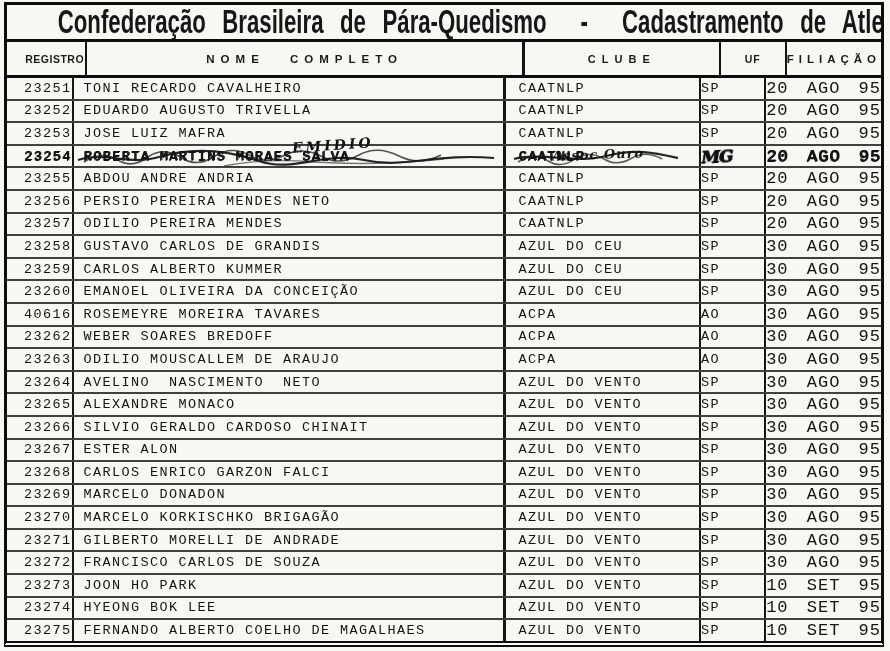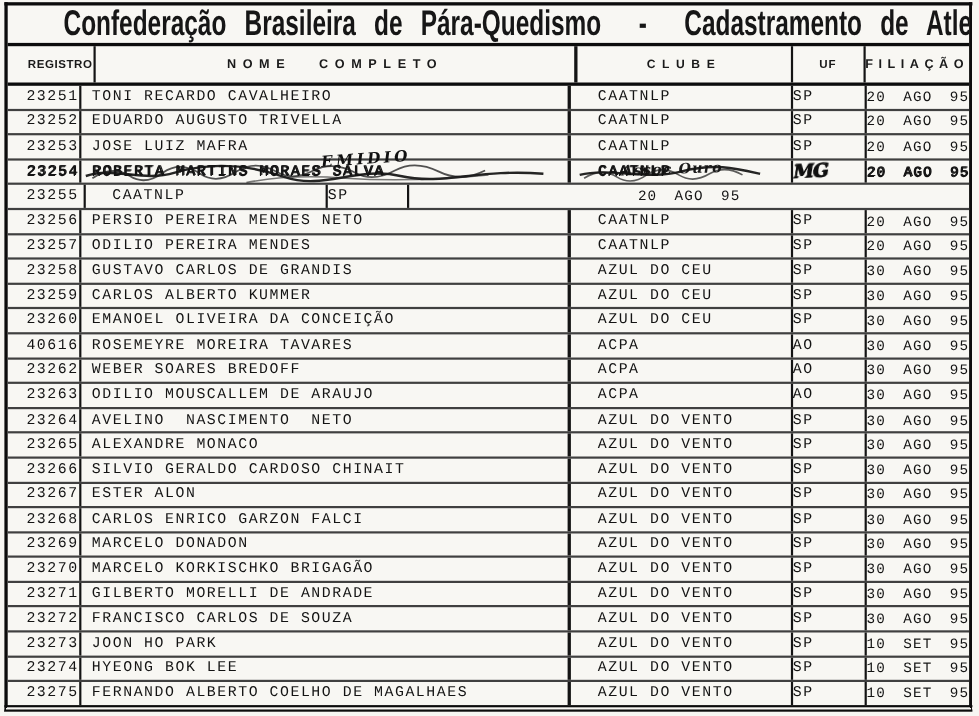--- a/index.html
+++ b/index.html
@@ -46,22 +46,22 @@
   .th-uf{font-size:10.5px;letter-spacing:1px;}
   .th-fil{font-size:11.5px;letter-spacing:5px;}
   
   .tbody{flex:1;display:flex;flex-direction:column;}
   .row{flex:1;display:flex;box-sizing:border-box;border-bottom:2px solid #404040;}
   .row:last-child{border-bottom:none;}
   .td{font-family:"Liberation Mono","DejaVu Sans Mono",monospace;font-size:13.5px;
       letter-spacing:1.4px;color:#141414;white-space:pre;}
   .td.c-reg{padding-left:17px;}
   .td.c-nome{padding-left:10px;}
-  .td.c-clube{padding-left:24px;}
-  .td.c-fil{letter-spacing:1px;word-spacing:7px;font-size:13px;}
+  .td.c-clube{padding-left:12px;}
+  .td.c-fil{letter-spacing:1px;word-spacing:7px;font-size:17px;}
   
   .row.scribbled .typed{
     text-shadow:1px 0 currentColor,0 .6px currentColor;
     filter:blur(.2px);
   }
   .hw{
     position:absolute;font-family:"DejaVu Serif",serif;font-style:italic;font-weight:700;
     color:#101010;pointer-events:none;white-space:nowrap;
   }
   .hw-nome{top:-9px;left:218px;font-size:14px;letter-spacing:3px;transform:rotate(-4deg);}
@@ -186,20 +186,25 @@
     </div>
     <div class="cell c-fil td">
       <span class="typed">20 AGO 95</span>
     </div>
   </div>
 
   <div class="row">
     <div class="cell c-reg td">
       <span class="typed">23255</span>
     </div>
+    <div class="cell c-nome td">
+      <span class="typed">ABDOU ANDRE ANDRIA</span>
+      
+      
+    </div>
     <div class="cell c-clube td">
       <span class="typed">CAATNLP</span>
       
       
     </div>
     <div class="cell c-uf td">
       <span class="typed">SP</span>
     </div>
     <div class="cell c-fil td">
       <span class="typed">20 AGO 95</span>

